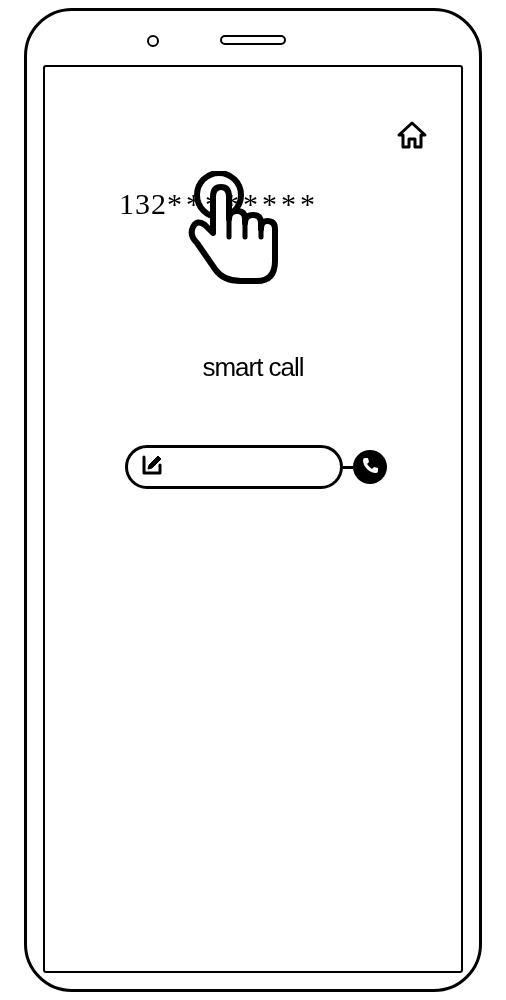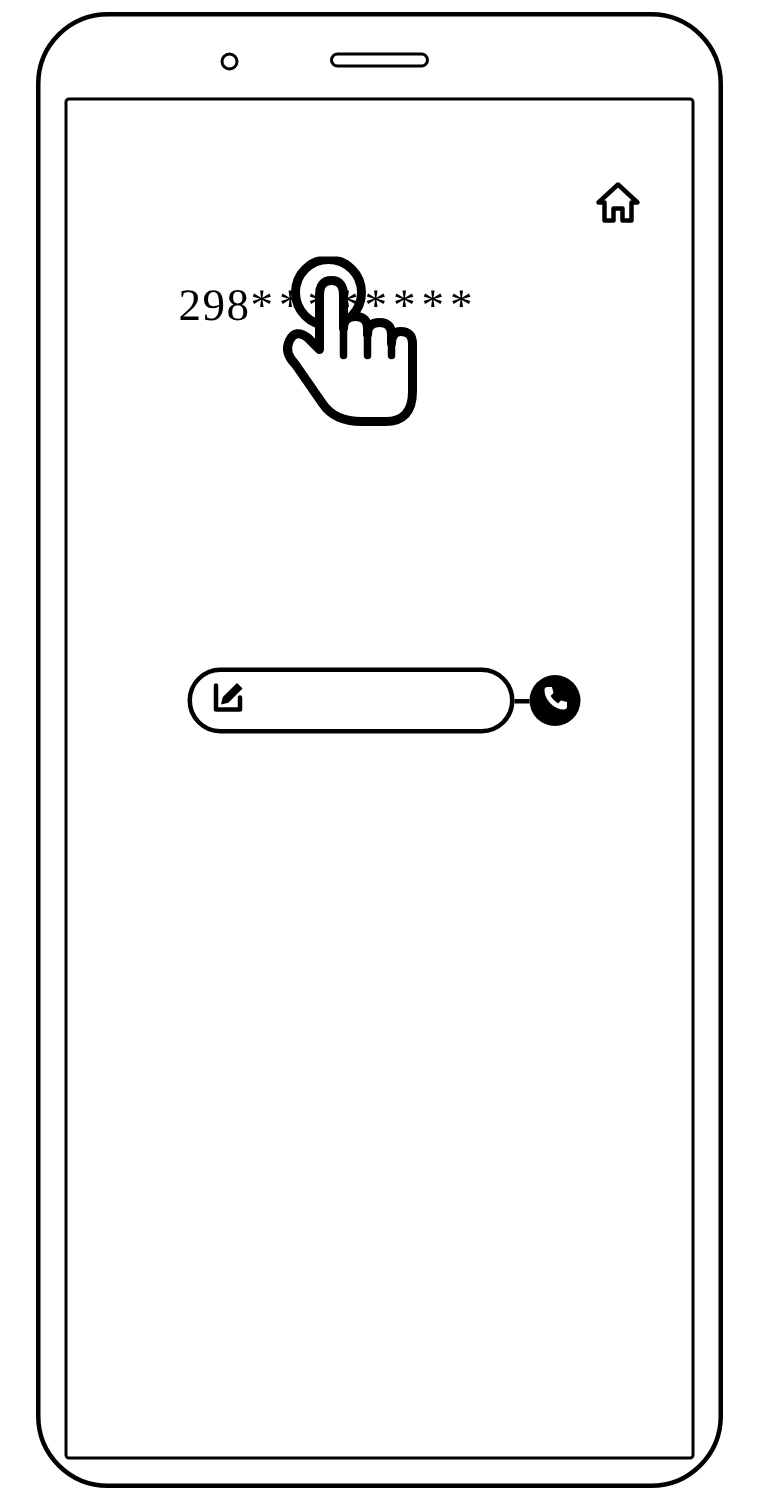--- a/index.html
+++ b/index.html
@@ -124,21 +124,21 @@
   <div class="speaker"></div>
   <div class="screen">
 
     <div class="home-icon">
       <svg width="34" height="34" viewBox="0 0 34 34">
         <path d="M 4 16 L 17 4 L 30 16 L 26 16 L 26 28 L 20 28 L 20 20 L 14 20 L 14 28 L 8 28 L 8 16 Z" fill="#fff" stroke="#000" stroke-width="3" stroke-linejoin="round"></path>
       </svg>
     </div>
 
     <div class="phone-number">
-      <span>298</span><span class="asterisks">********</span>
+      <span>132</span><span class="asterisks">********</span>
     </div>
 
     <div class="pointer-hand">
       <svg width="110" height="140" viewBox="0 0 110 140">
 
         <circle cx="36" cy="24" r="22" fill="none" stroke="#000" stroke-width="6"></circle>
 
         <path d="M 30 26
                  L 30 62
                  L 22 54
@@ -160,20 +160,21 @@
                  L 46 26
                  Q 46 16 38 16
                  Q 30 16 30 26 Z" fill="#fff" stroke="#000" stroke-width="6" stroke-linejoin="round" stroke-linecap="round"></path>
 
         <line x1="46" y1="50" x2="46" y2="66" stroke="#000" stroke-width="5" stroke-linecap="round"></line>
         <line x1="62" y1="52" x2="62" y2="66" stroke="#000" stroke-width="5" stroke-linecap="round"></line>
         <line x1="78" y1="56" x2="78" y2="66" stroke="#000" stroke-width="5" stroke-linecap="round"></line>
       </svg>
     </div>
 
+    <div class="app-title">smart call</div>
 
     <div class="input-row">
       <div class="input-pill">
         <span>
           <svg width="24" height="24" viewBox="0 0 24 24">
             <path d="M 4 4 L 4 20 L 20 20 L 20 12" fill="none" stroke="#000" stroke-width="3" stroke-linecap="round" stroke-linejoin="round"></path>
             <path d="M 18 3 L 21 6 L 12 15 L 8 16 L 9 12 Z" fill="#000" stroke="#000" stroke-width="1"></path>
           </svg>
         </span>
         <span></span>

